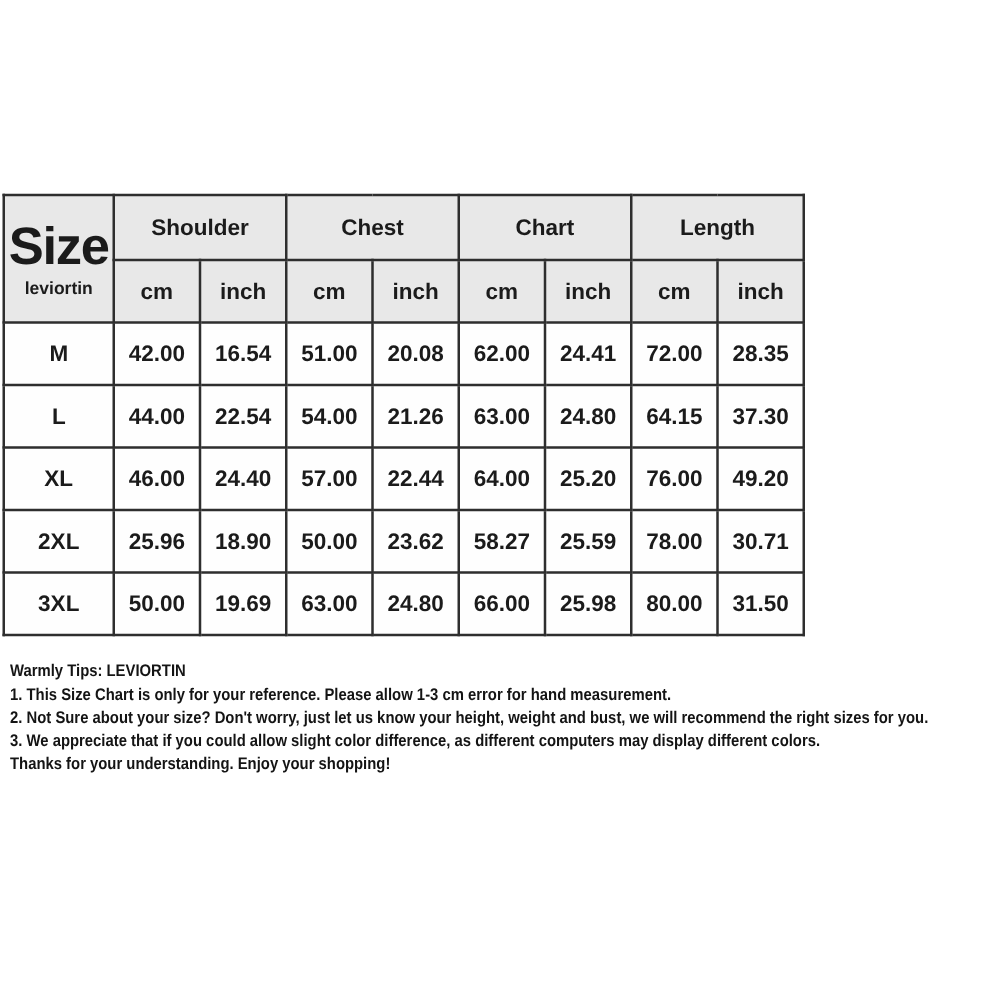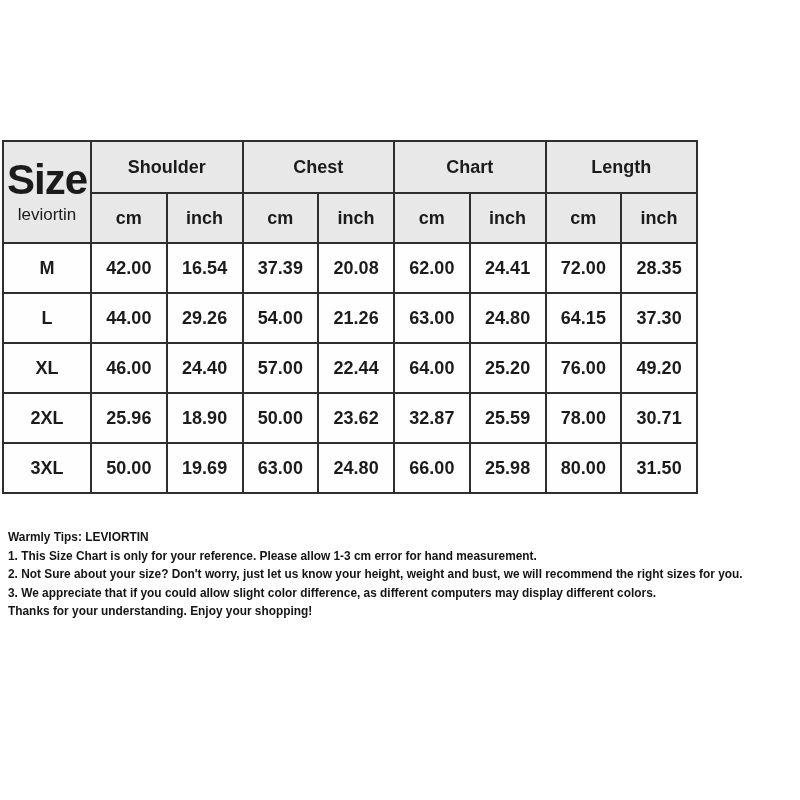--- a/index.html
+++ b/index.html
@@ -10,23 +10,23 @@
     width: 800px;
     height: 800px;
     background: #ffffff;
     font-family: "Liberation Sans", sans-serif;
     color: #1b1b1b;
     overflow: hidden;
     position: relative;
   }
   .size-table {
     position: absolute;
-    top: 140px;
+    top: 155px;
     left: 2px;
-    width: 696px;
+    width: 642px;
     border-collapse: collapse;
     table-layout: fixed;
   }
   .size-table th, .size-table td {
     border: 2px solid #2e2e2e;
     text-align: center;
     vertical-align: middle;
     font-weight: bold;
     color: #1b1b1b;
     padding: 0;
@@ -38,22 +38,22 @@
     font-size: 18px;
   }
   .size-head { }
   .size-title {
     font-size: 42px;
     font-weight: bold;
     line-height: 42px;
     letter-spacing: -1px;
   }
   .size-brand {
-    font-size: 17px;
-    font-weight: normal;
+    font-size: 14px;
+    font-weight: bold;
     margin-top: 4px;
   }
   .data-row th, .data-row td {
     height: 48px;
     font-size: 18px;
     background: #fefefe;
   }
   .tips {
     position: absolute;
     left: 8px;
@@ -102,31 +102,31 @@
     <th class="uhead">inch</th>
     <th class="uhead">cm</th>
     <th class="uhead">inch</th>
     <th class="uhead">cm</th>
     <th class="uhead">inch</th>
   </tr>
   <tr class="data-row">
     <th>M</th>
     <td>42.00</td>
     <td>16.54</td>
-    <td>37.39</td>
+    <td>51.00</td>
     <td>20.08</td>
     <td>62.00</td>
     <td>24.41</td>
     <td>72.00</td>
     <td>28.35</td>
   </tr>
   <tr class="data-row">
     <th>L</th>
     <td>44.00</td>
-    <td>29.26</td>
+    <td>22.54</td>
     <td>54.00</td>
     <td>21.26</td>
     <td>63.00</td>
     <td>24.80</td>
     <td>64.15</td>
     <td>37.30</td>
   </tr>
   <tr class="data-row">
     <th>XL</th>
     <td>46.00</td>
@@ -137,21 +137,21 @@
     <td>25.20</td>
     <td>76.00</td>
     <td>49.20</td>
   </tr>
   <tr class="data-row">
     <th>2XL</th>
     <td>25.96</td>
     <td>18.90</td>
     <td>50.00</td>
     <td>23.62</td>
-    <td>32.87</td>
+    <td>58.27</td>
     <td>25.59</td>
     <td>78.00</td>
     <td>30.71</td>
   </tr>
   <tr class="data-row">
     <th>3XL</th>
     <td>50.00</td>
     <td>19.69</td>
     <td>63.00</td>
     <td>24.80</td>

